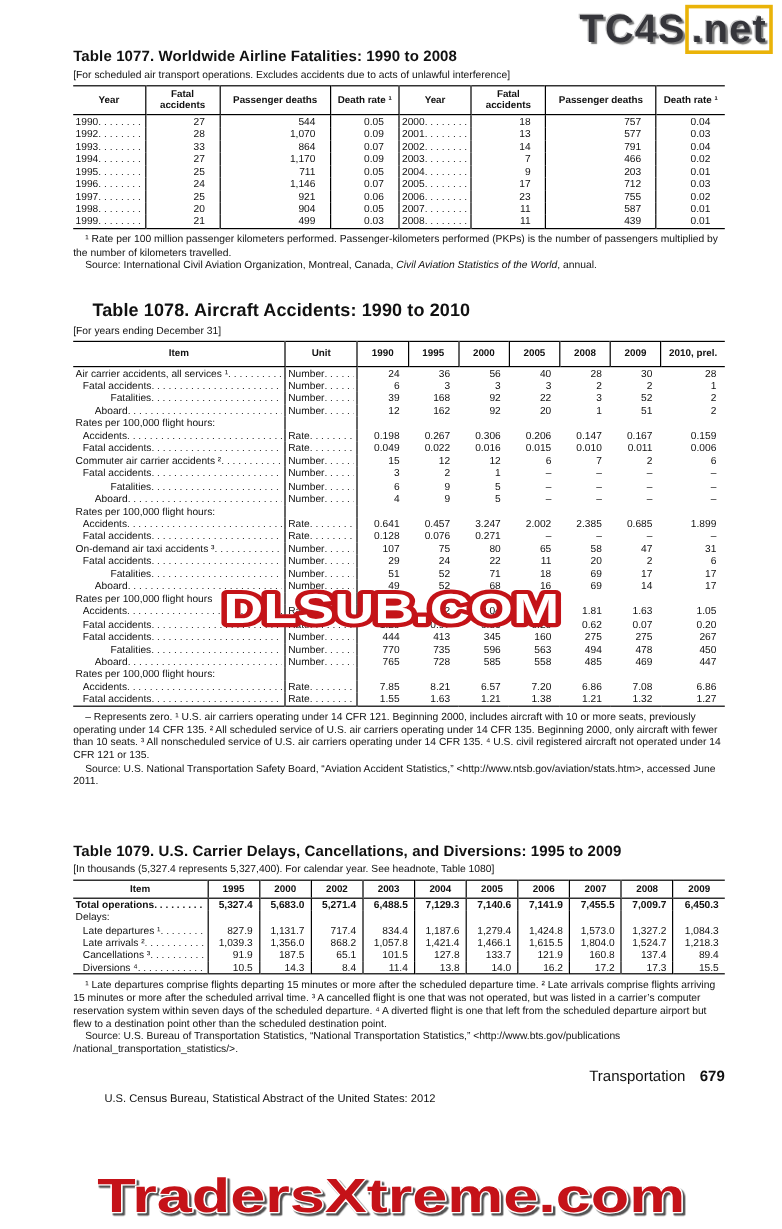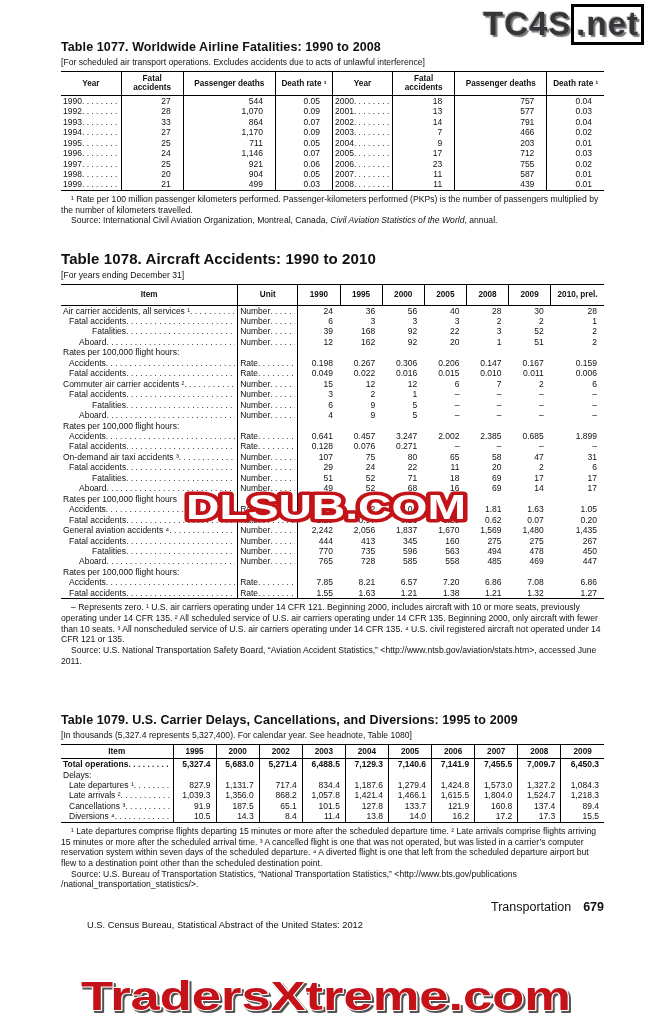--- a/index.html
+++ b/index.html
@@ -3,21 +3,21 @@
 <meta charset="utf-8">
 <style>
   * { box-sizing: border-box; margin: 0; padding: 0; }
   html,body { background:#ffffff; }
   body { font-family:"Liberation Sans", sans-serif; color:#111; }
   .page { position:relative; width:652px; height:1024px; margin:0 auto; background:#fff; overflow:hidden; }
   .content { position:absolute; left:61px; top:0; width:543px; }
 
   .tbl-title { font-weight:bold; font-size:12.5px; letter-spacing:0.1px; }
   #title77 { margin-top:40px; }
-  #title78 { margin-top:24px; font-size:15px; }
+  #title78 { margin-top:24px; font-size:15px;margin-left:16px; }
   #title79 { margin-top:46px; }
   .tbl-note { font-size:8.6px; margin:3px 0 4px 0; }
 
   table.datatable { width:100%; border-collapse:collapse; table-layout:fixed;
     font-size:8.5px; border-top:1.4px solid #000; border-bottom:1.4px solid #000; }
   table.datatable thead th { border-bottom:1px solid #000;font-weight:bold; }
   th { font-weight:normal; font-size:8.2px; text-align:center; vertical-align:middle; padding:2px 1px; line-height:1.15; }
   #t78 th { padding:5px 1px; }
   td { vertical-align:bottom; line-height:1.23; padding:0 2px; }
   td.num { text-align:right; white-space:nowrap; }
@@ -42,21 +42,21 @@
   .fnblock { margin-top:3px; font-size:8.6px; line-height:1.25; }
   .fnblock p { text-indent:10px; text-align:left; }
 
   .pagefoot { margin-top:10px; text-align:right; font-size:12.5px; }
   .pagefoot .pgnum { font-weight:bold; margin-left:12px; }
   .credit { margin-top:6px; font-size:9.3px;padding-left:26px; }
 
   
   .wm-top { position:absolute; top:4px; right:8px; font-weight:bold; font-size:33px; letter-spacing:1px;
     color:#35353a; text-shadow:-1px -1px 0 #c9c9c9, 2px 2px 1px #777; white-space:nowrap; }
-  .wm-top .net { border:3px solid #000000; padding:0 2px; display:inline-block; line-height:1.05; }
+  .wm-top .net { border:3px solid #eab308; padding:0 2px; display:inline-block; line-height:1.05; }
   .wm-mid { position:absolute; left:176px; top:481px; }
   .wm-mid-text { font-family:"Liberation Sans", sans-serif; font-weight:bold; font-size:35px;
     fill:#ffffff; stroke:#c41318; stroke-width:7px; paint-order:stroke; stroke-linejoin:round; }
   .wm-bottom { position:absolute; left:66px; top:972px; filter:drop-shadow(2px 2px 0px #555); }
   .wm-bottom-text { font-family:"Liberation Sans", sans-serif; font-weight:bold; font-size:40px;
     fill:#c51218; stroke:#ffffff; stroke-width:2px; paint-order:stroke; stroke-linejoin:round; }
 </style>
 </head>
 <body>
 
@@ -724,41 +724,20 @@
             </td>
             <td class="num">1.29</td>
             <td class="num">0.97</td>
             <td class="num">0.56</td>
             <td class="num">0.29</td>
             <td class="num">0.62</td>
             <td class="num">0.07</td>
             <td class="num">0.20</td>
           </tr>
           <tr>
-            <td class="lblcell ind0">
-              <div class="lbl">
-                <span class="t">General aviation accidents ⁴</span>
-                <span class="dots"></span>
-              </div>
-            </td>
-            <td class="lblcell">
-              <div class="lbl">
-                <span class="t">Number</span>
-                <span class="dots"></span>
-              </div>
-            </td>
-            <td class="num">2,242</td>
-            <td class="num">2,056</td>
-            <td class="num">1,837</td>
-            <td class="num">1,670</td>
-            <td class="num">1,569</td>
-            <td class="num">1,480</td>
-            <td class="num">1,435</td>
-          </tr>
-          <tr>
             <td class="lblcell ind1">
               <div class="lbl">
                 <span class="t">Fatal accidents</span>
                 <span class="dots"></span>
               </div>
             </td>
             <td class="lblcell">
               <div class="lbl">
                 <span class="t">Number</span>
                 <span class="dots"></span>

